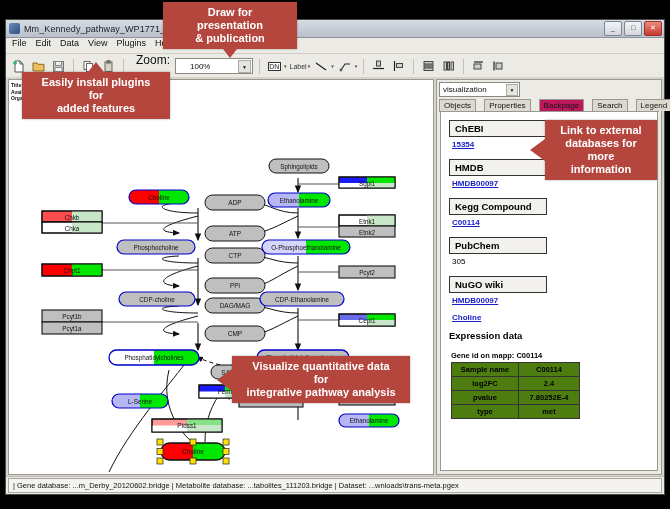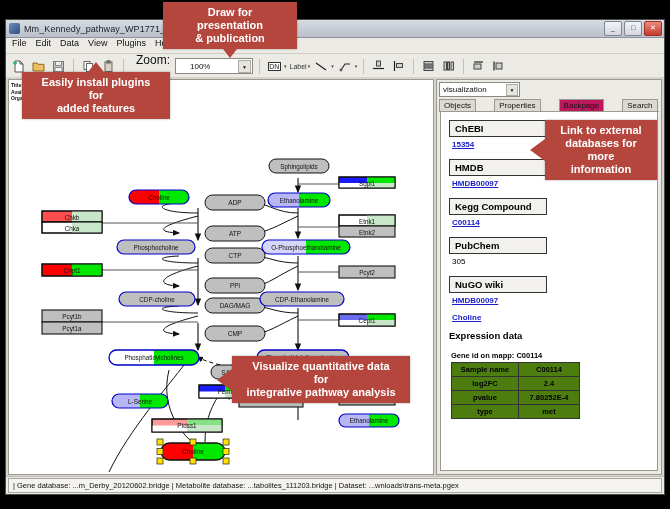--- a/index.html
+++ b/index.html
@@ -39,21 +39,21 @@
   
   .body{position:absolute;left:0;top:57px;right:0;bottom:17px;display:flex;background:#d6d4cd;}
   .canvaswrap{position:relative;width:424px;background:#fff;border:1px solid #9a988f;margin:2px 1px 2px 2px;overflow:hidden;}
   .sidepane{position:relative;flex:1;margin:2px 2px 2px 1px;background:#eceae4;border:1px solid #9a988f;}
 
   
   .dd{position:absolute;left:2px;top:2px;width:76px;height:13px;border:1px solid #8a8a84;background:#fff;
       font-size:8px;color:#111;display:flex;align-items:center;padding-left:3px;}
   .dd .arw{position:absolute;right:1px;top:1px;width:10px;height:10px;background:#e6e4de;
       border:1px solid #adaba4;display:flex;align-items:center;justify-content:center;font-size:5px;}
-  .tabs{position:absolute;left:2px;top:18px;right:2px;height:13px;display:flex;align-items:flex-end;gap:18px;
+  .tabs{position:absolute;left:2px;top:18px;right:2px;height:13px;display:flex;align-items:flex-end;gap:8px;
         border-bottom:1px solid #9a988f;}
   .tab{font-size:8px;padding:1px 4px;border:1px solid #9a988f;border-bottom:none;background:#ddd9d1;color:#111;}
   .tab.active{background:#be185d;position:relative;top:1px;padding-bottom:2px;}
   .backpage{position:absolute;left:3px;top:31px;right:3px;bottom:3px;background:#fff;border:1px solid #9a988f;
             overflow:hidden;padding:6px 0 0 8px;}
   .dbhdr{display:inline-block;min-width:86px;border:1px solid #333;background:#f2f1ee;font-size:9.5px;
          font-weight:bold;color:#000;padding:2px 5px;margin-bottom:3px;}
   .dblink{display:block;font-size:8px;color:#1a20c8;text-decoration:underline;margin:0 0 8px 3px;font-weight:bold;}
   .dbplain{display:block;font-size:8px;color:#000;margin:0 0 8px 3px;}
   .exprhdr{font-size:9.5px;font-weight:bold;color:#000;margin:2px 0 10px 0;}

